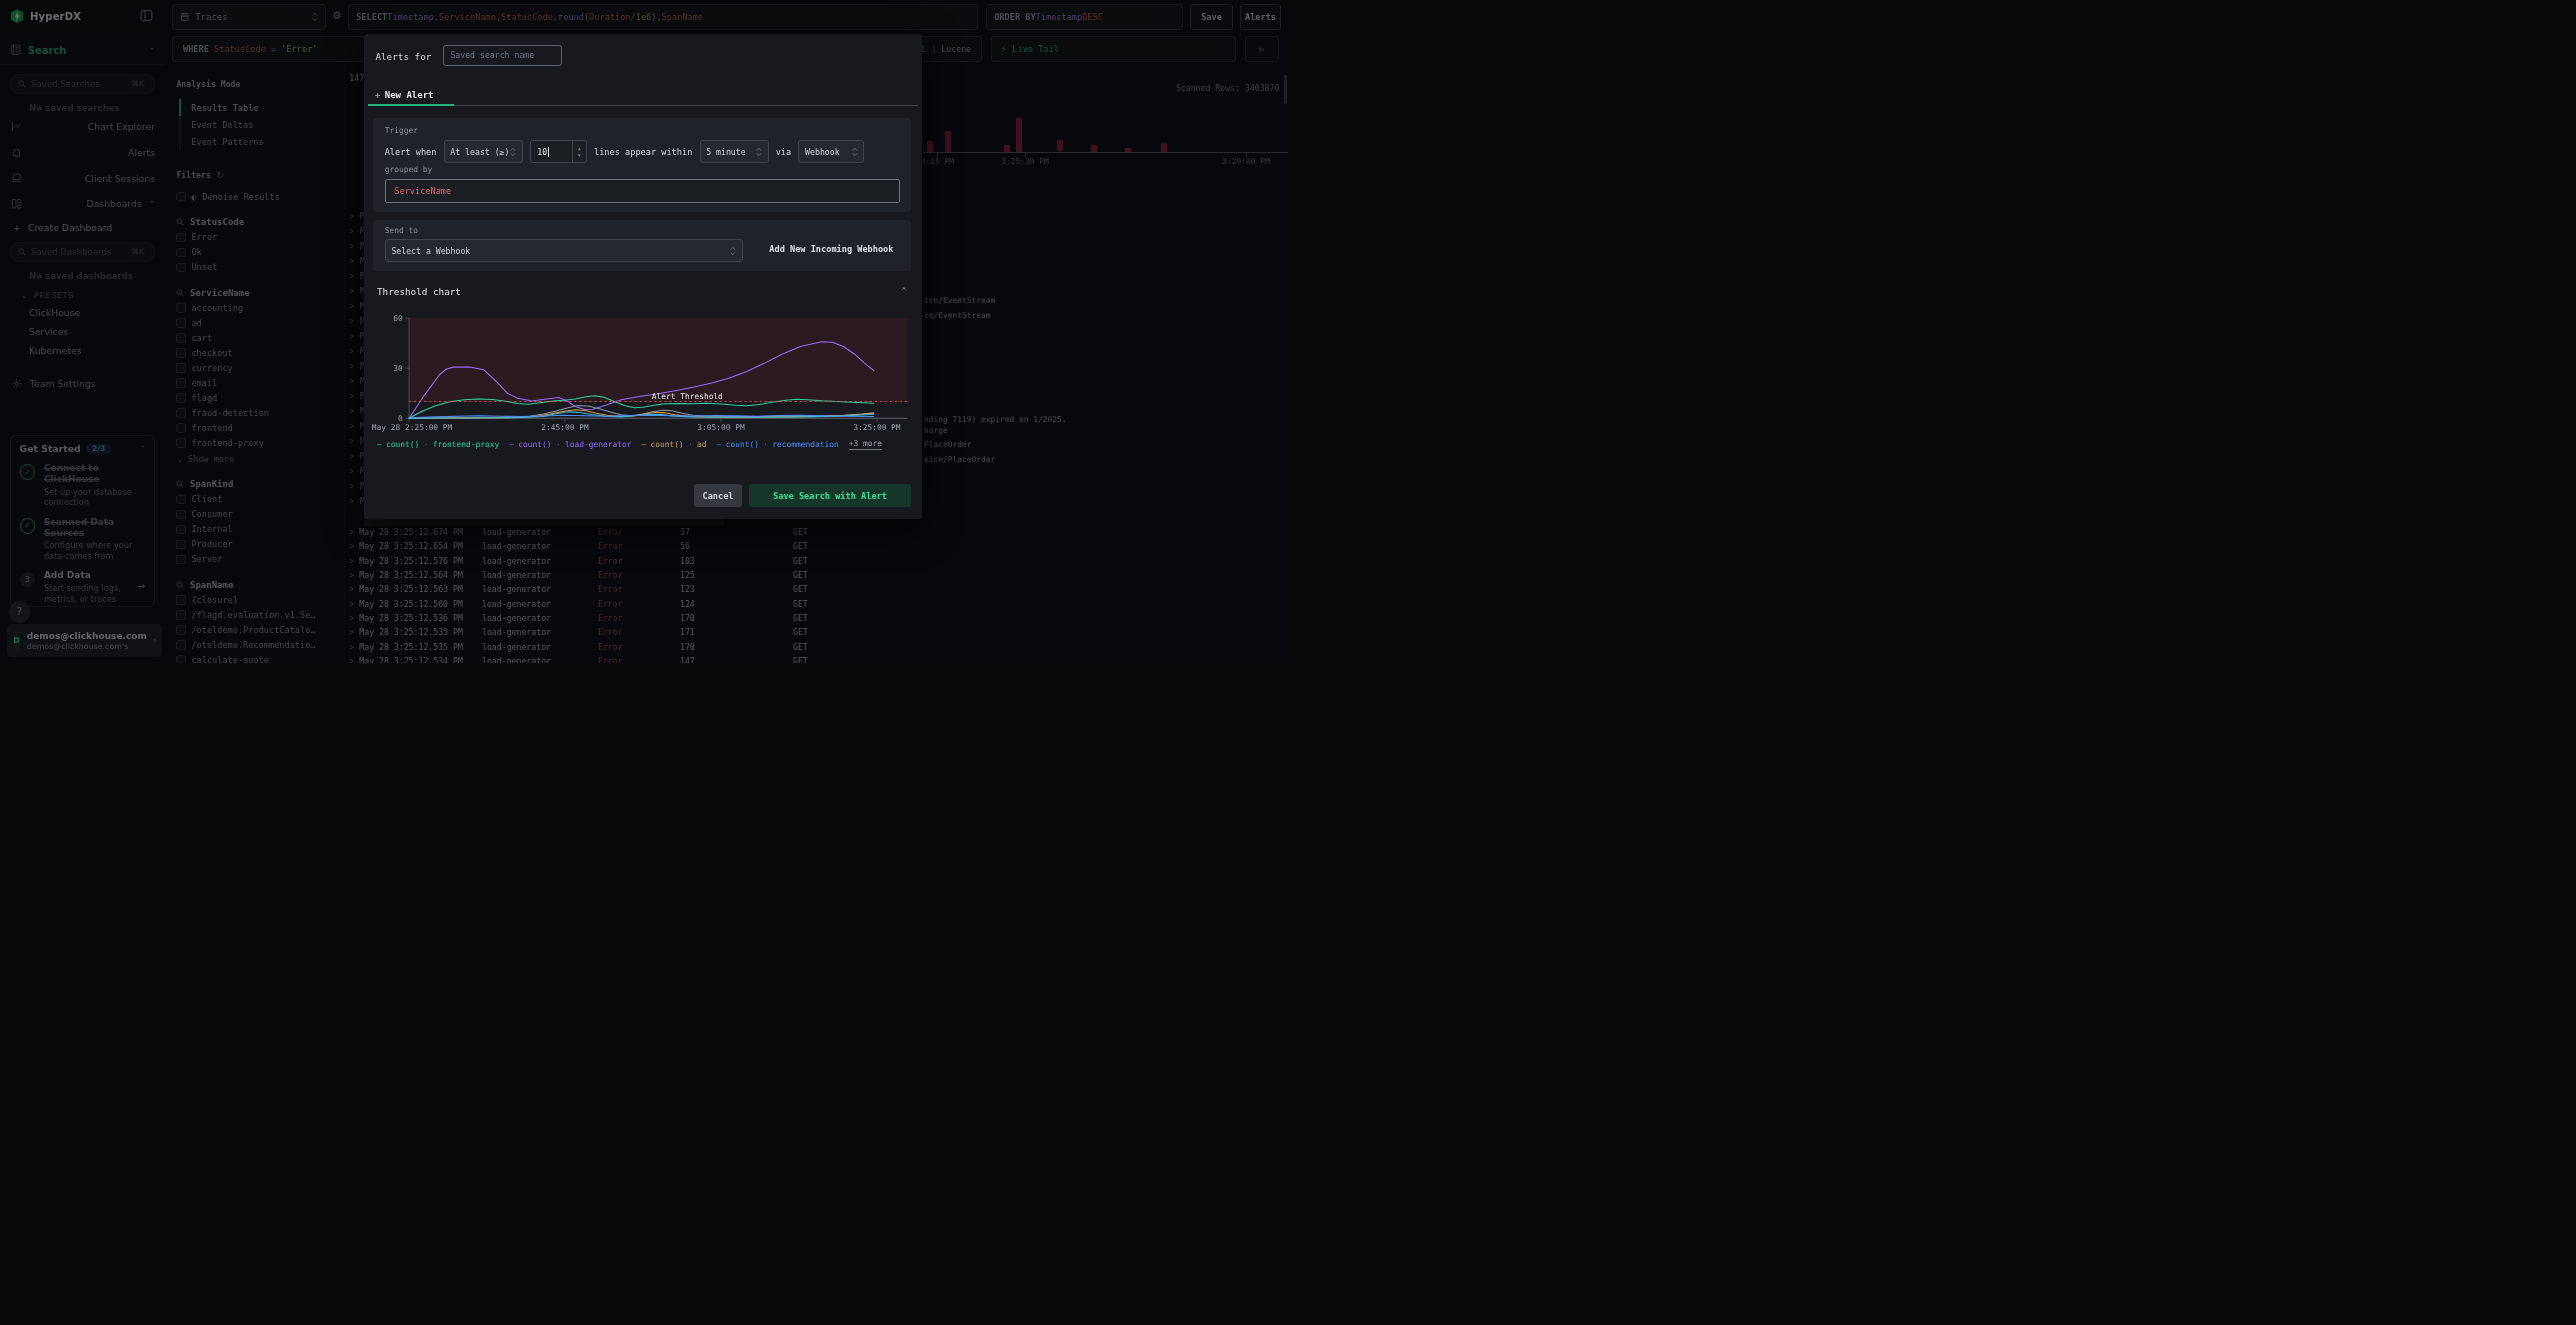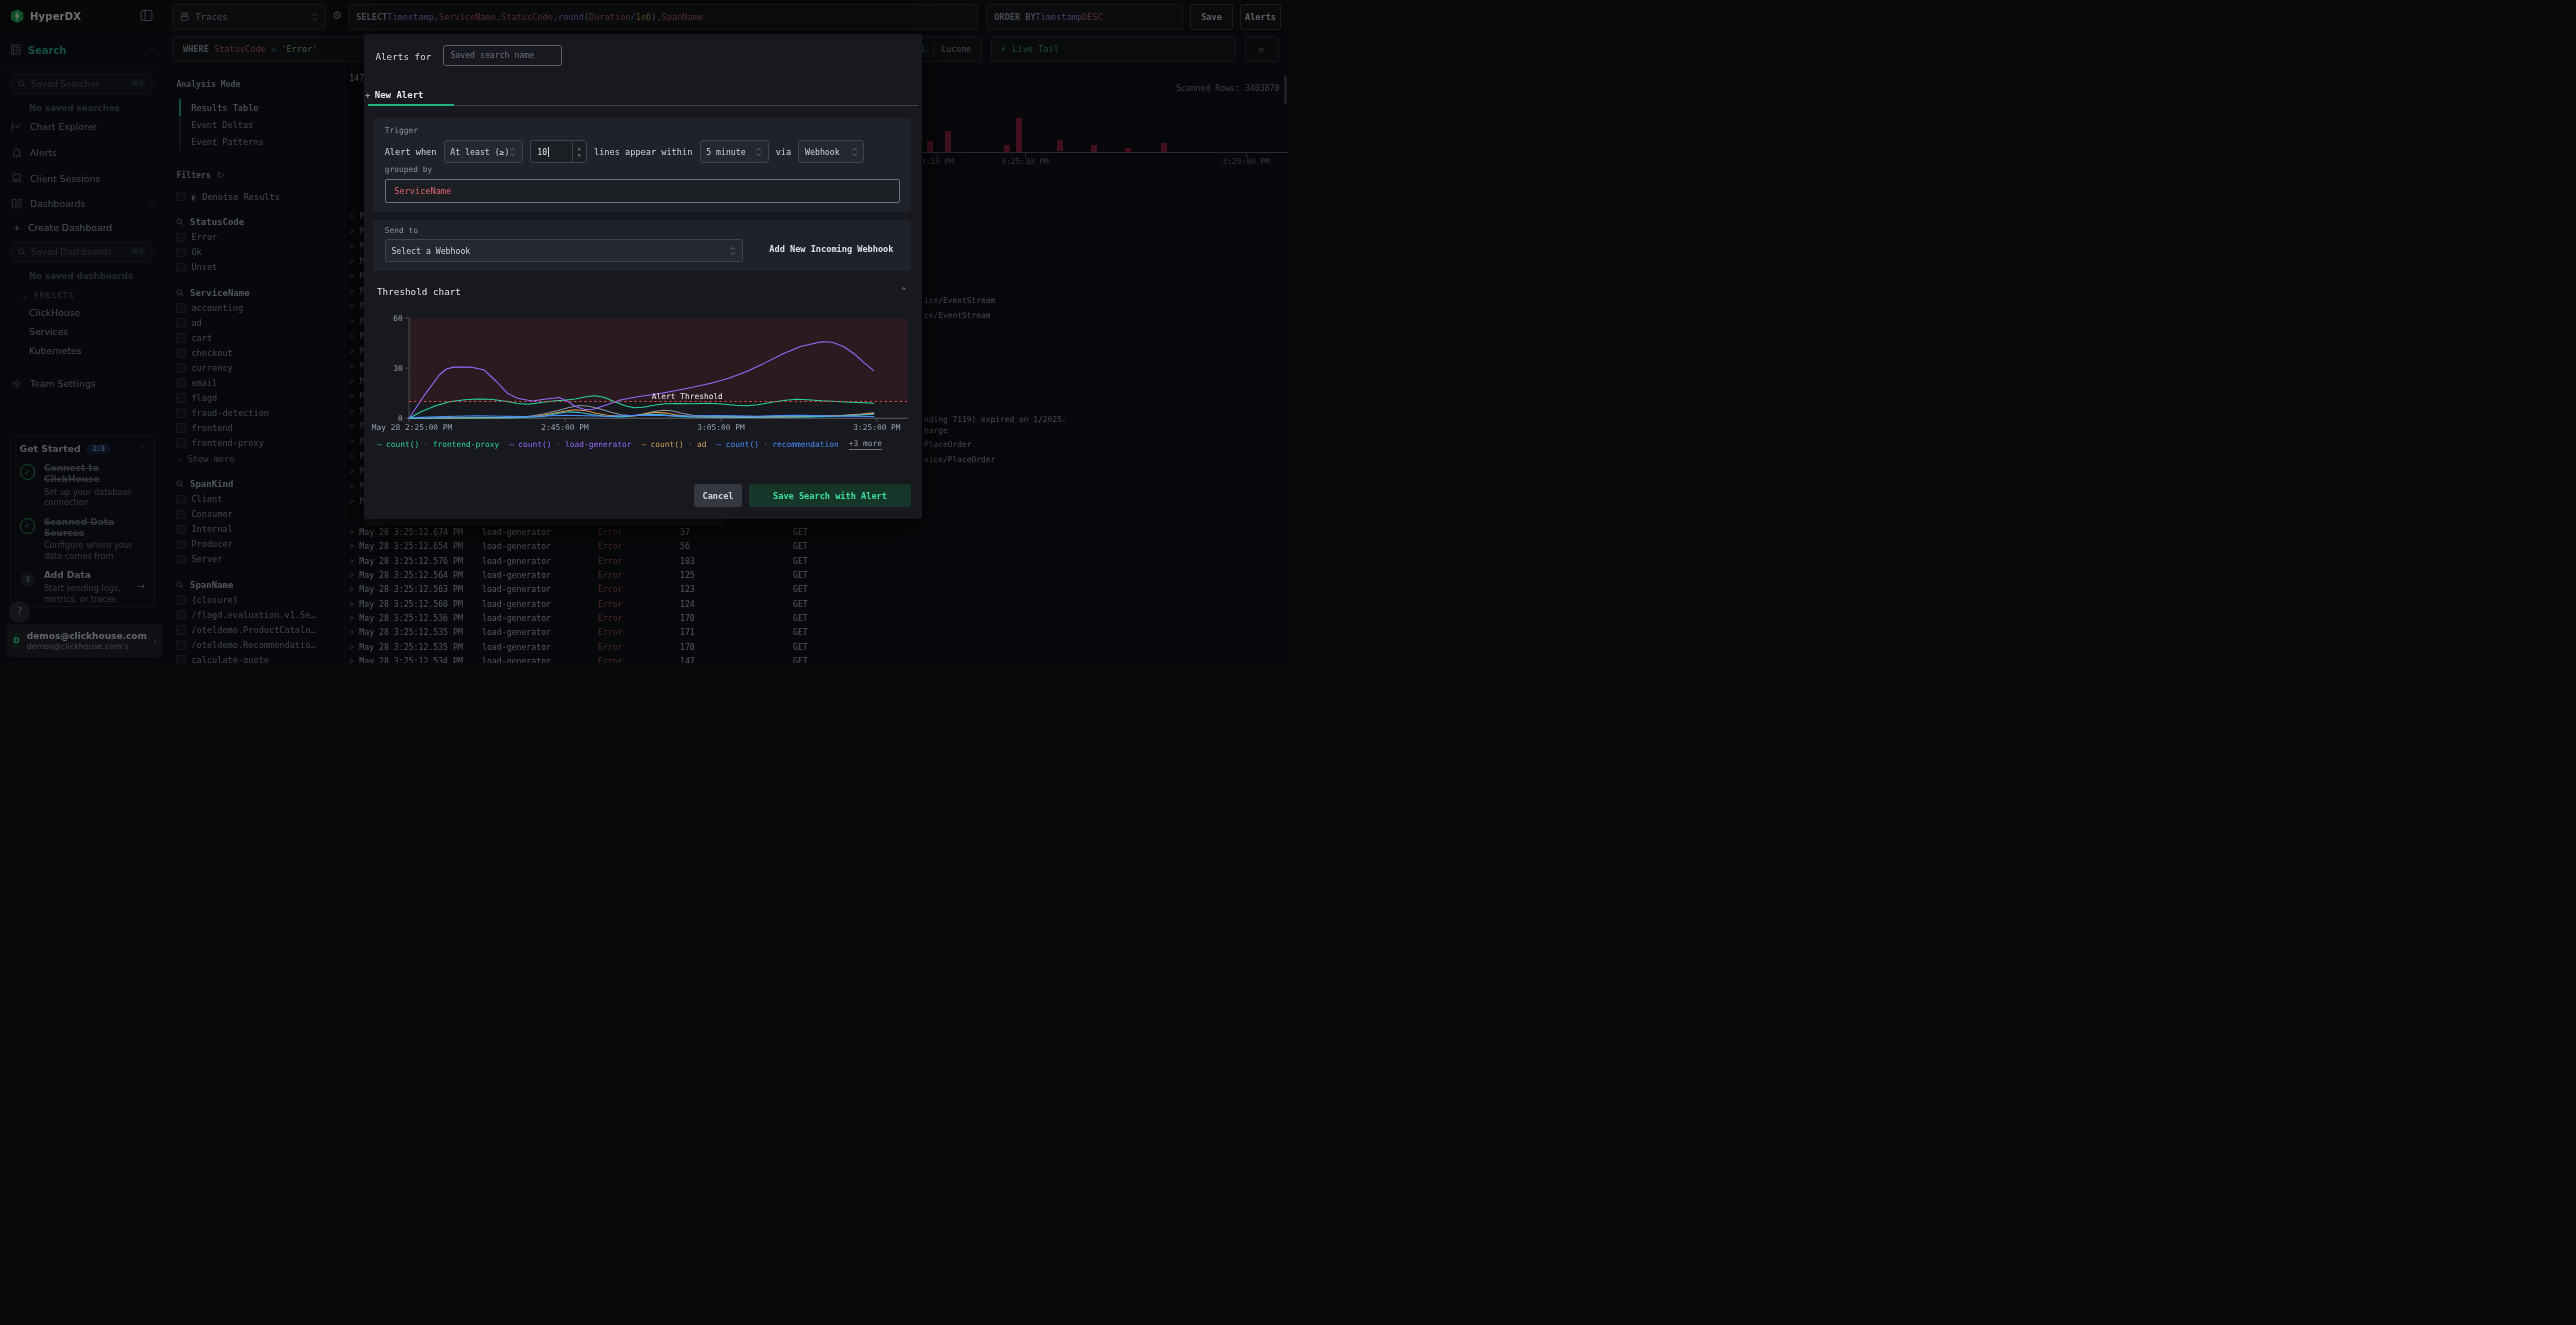--- a/index.html
+++ b/index.html
@@ -48,21 +48,21 @@
   .side-head { display:flex; align-items:center; gap:6.4px; padding:11.4px 10px 8.6px 10px;
                border-bottom:0.7px solid #16181c; }
   .side-head .lbl { color:#2ea883; font-weight:bold; font-size:10px; flex:1; }
   .chev { color:#6f767e; font-size:7.2px; }
   .pill { margin:8.6px 10px 0 10px; height:20px; border-radius:10px; background:#101317;
           border:0.7px solid #22262b; display:flex; align-items:center; gap:5px; padding:0 7.2px; }
   .pill .ph { color:#50565e; font-size:8.6px; flex:1; }
   .pill .kbd { color:#50565e; font-size:7.5px; background:#16191d; border-radius:2.1px; padding:0.7px 2.9px; }
   .side-empty { color:#4d545c; font-size:8.6px; margin:8.6px 0 0 29px;font-weight:bold; }
   .nav-item { display:flex; align-items:center; gap:7.2px; padding:5.7px 10px 5.7px 11.4px;
-              color:#8d949d; font-size:9.3px; margin-top:2.9px; }
+              color:#8d949d; font-size:9.3px; margin-top:2.9px;text-align:right; }
   .nav-item .lbl { flex:1; }
   .nav-icon { width:11.4px; height:11.4px; color:#6f767e; }
   .create-dash { display:flex; gap:7.2px; align-items:center; padding:7.2px 10px 0 13px;
                  color:#a6adb6; font-size:9.3px; }
   .presets-h { display:flex; gap:5.7px; align-items:center; margin:10px 0 0 21.5px;
                color:#5f666e; font-size:7.9px; letter-spacing:0.7px; }
   .preset { color:#969da6; font-size:9.3px; margin:7.9px 0 0 29px; }
   .team { display:flex; gap:7.2px; align-items:center; margin:21.5px 0 0 11.4px; color:#8d949d; font-size:9.3px; }
   .gs-card { position:absolute; left:10px; right:10px; top:402px; height:172px;
              border:0.7px solid #23262c; border-radius:5.7px; background:#0d0f13; padding:7.2px 8.6px; }
@@ -135,21 +135,21 @@
   .d-span { left:448px; }
 
   
   .modal { position:absolute; left:364px; top:34px; width:558px; height:485px; background:#17191e;
            z-index:100; border-radius:2.9px; box-shadow:0 10px 36px rgba(0,0,0,.75); font-size:8.6px; }
   .m-for { position:absolute; left:11.4px; top:17px; font-size:9.3px; color:#d3d8de; }
   .m-name-input { position:absolute; left:79px; top:10.7px; width:119px; height:21.5px;
                   border:0.7px solid #5b626c; border-radius:2.9px; background:transparent;
                   display:flex; align-items:center; padding:0 6.4px; }
   .m-name-input .ph { color:#6b7280; font-size:8.2px; }
-  .m-tab { position:absolute; left:1px; top:56px; font-size:9px; font-weight:600; color:#e6e9ed; }
+  .m-tab { position:absolute; left:11px; top:56px; font-size:9px; font-weight:600; color:#e6e9ed; }
   .m-tab .plus { color:#8b929b; margin-right:4.3px; }
   .m-underline-active { position:absolute; left:4.3px; top:70px; width:86px; height:2.1px; background:#24b47e; }
   .m-underline { position:absolute; left:90px; right:4.3px; top:71px; height:1.4px; background:#3f444b; }
   .panel { position:absolute; left:9.3px; width:538px; background:#1f2229; border-radius:2.9px; }
   .p-trigger { top:84px; height:94px; }
   .p-send { top:186px; height:51px; }
   .p-lbl { position:absolute; left:11.4px; font-size:7.9px; color:#8b929b; }
   .trig-row { position:absolute; left:11.4px; right:11.4px; top:21.5px; height:24px;
               display:flex; align-items:center; gap:7.2px; }
   .t-text { color:#d3d8de; font-size:8.6px; white-space:nowrap; }

